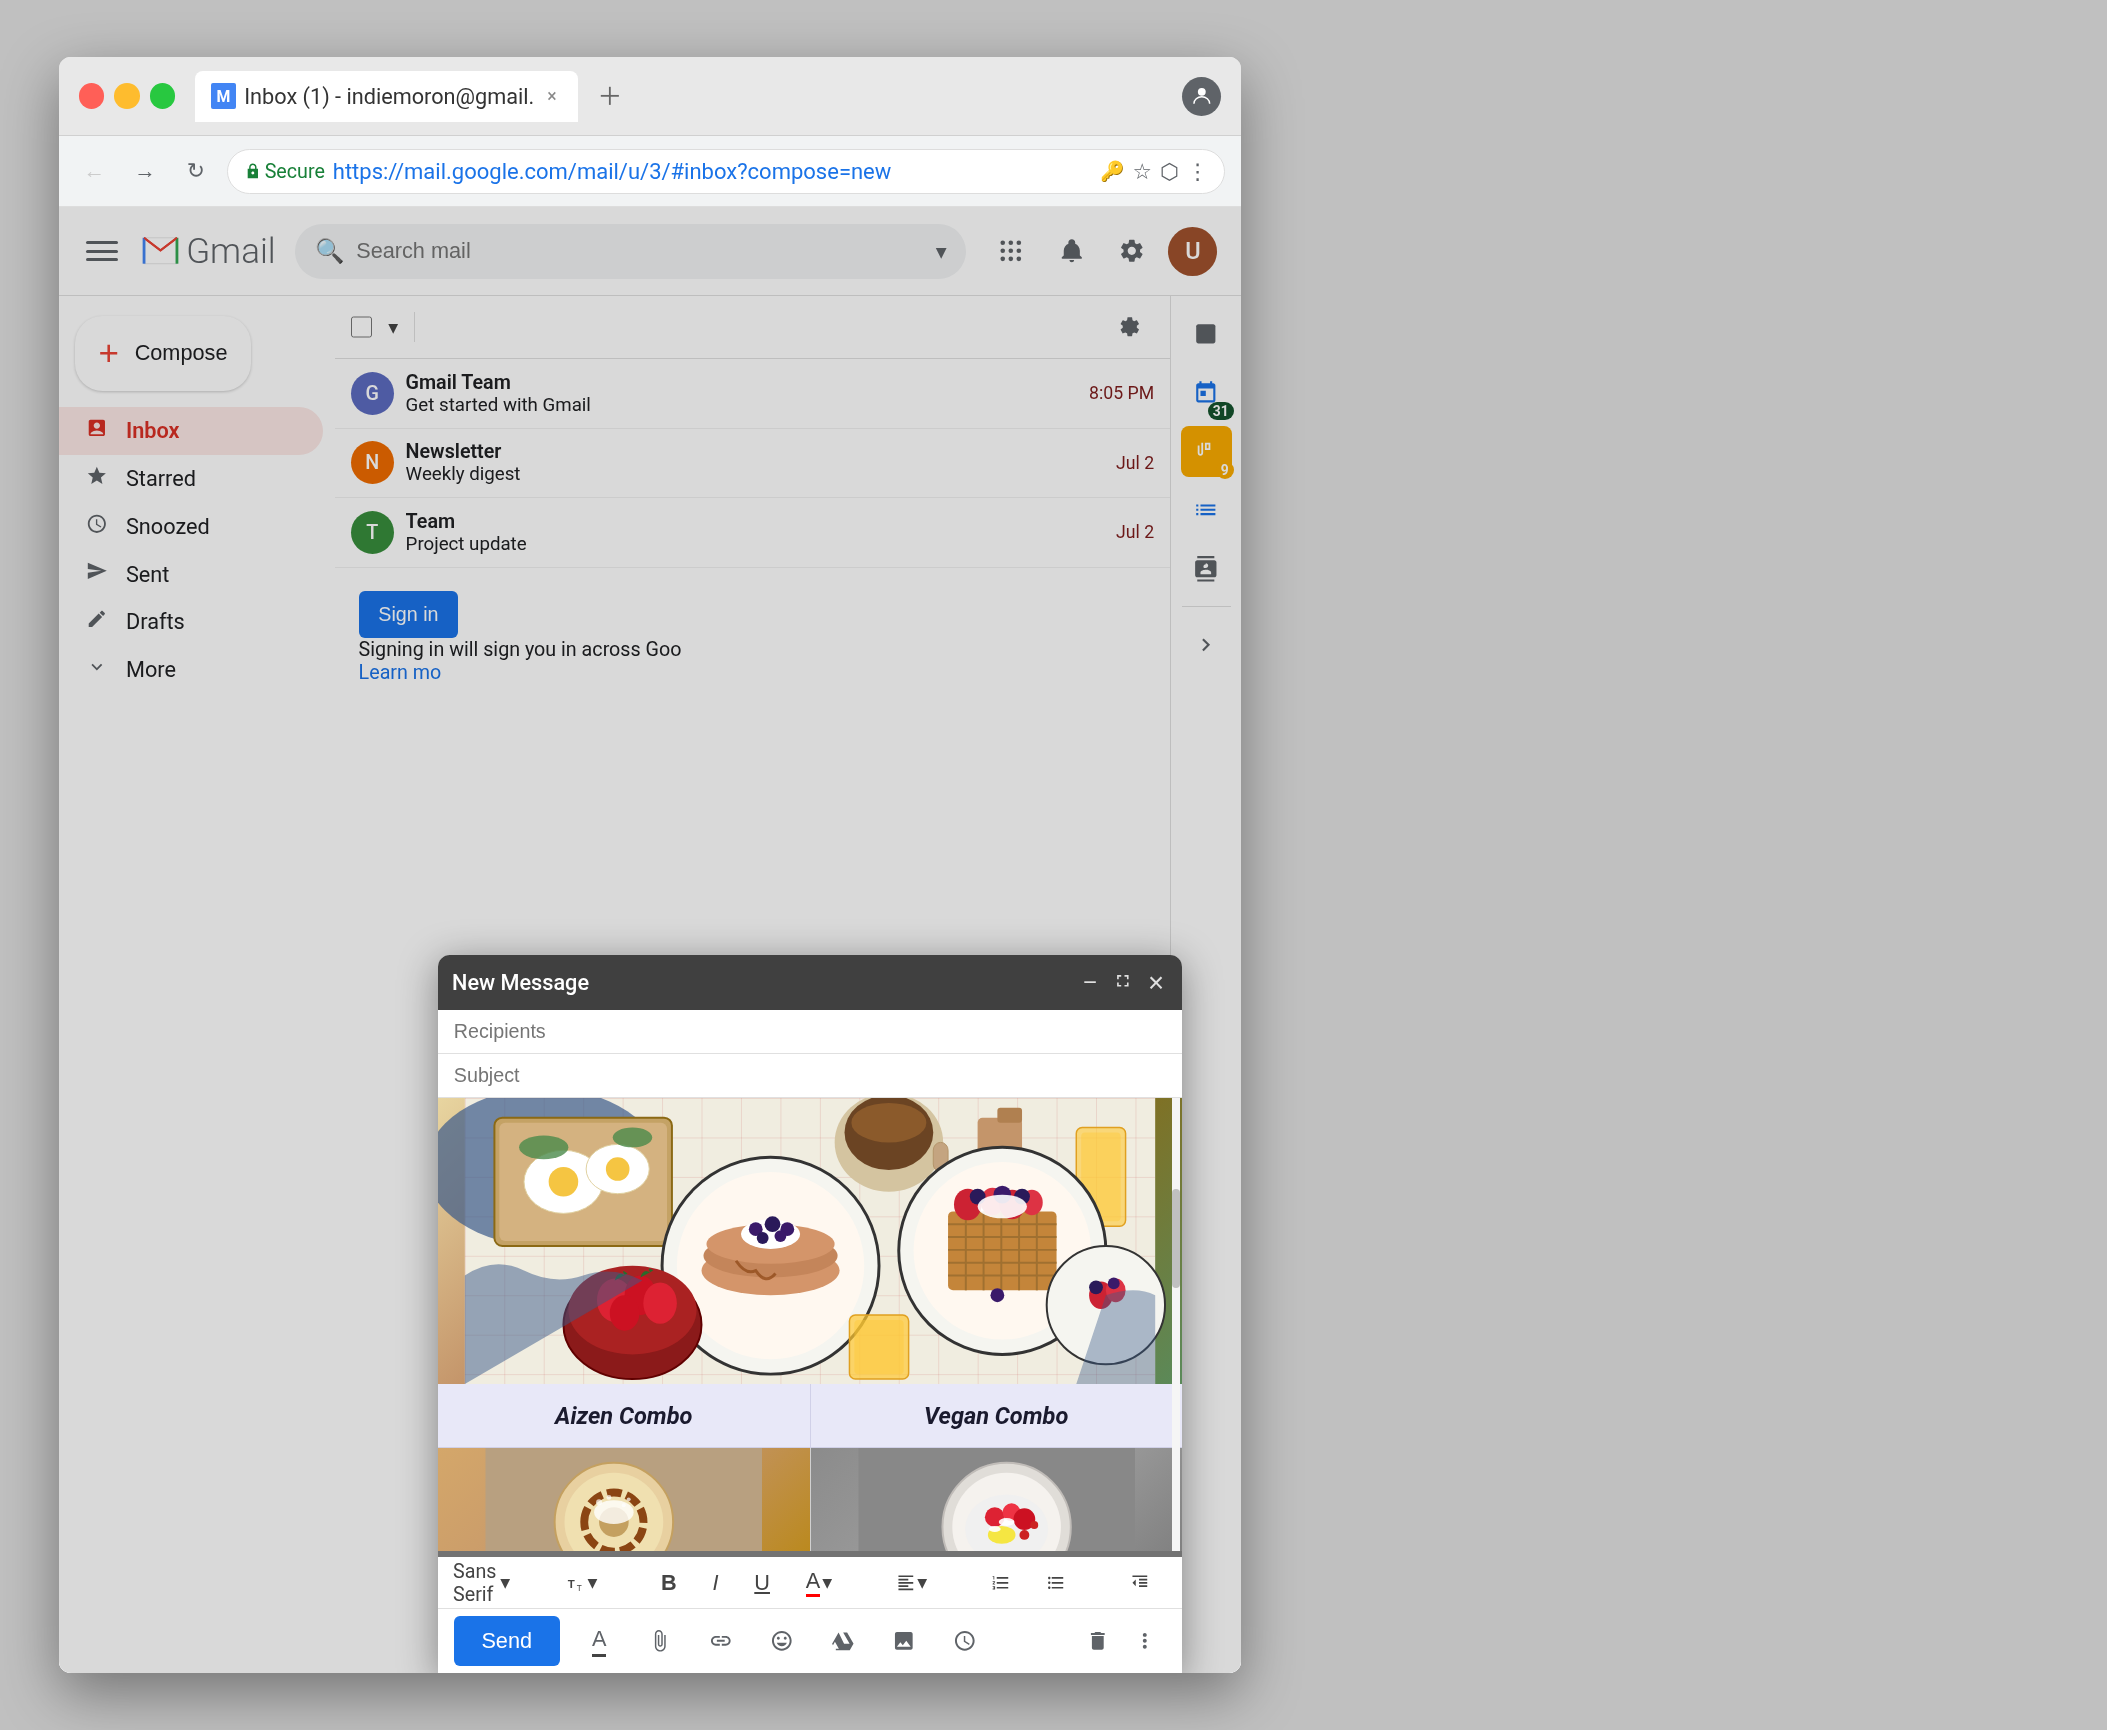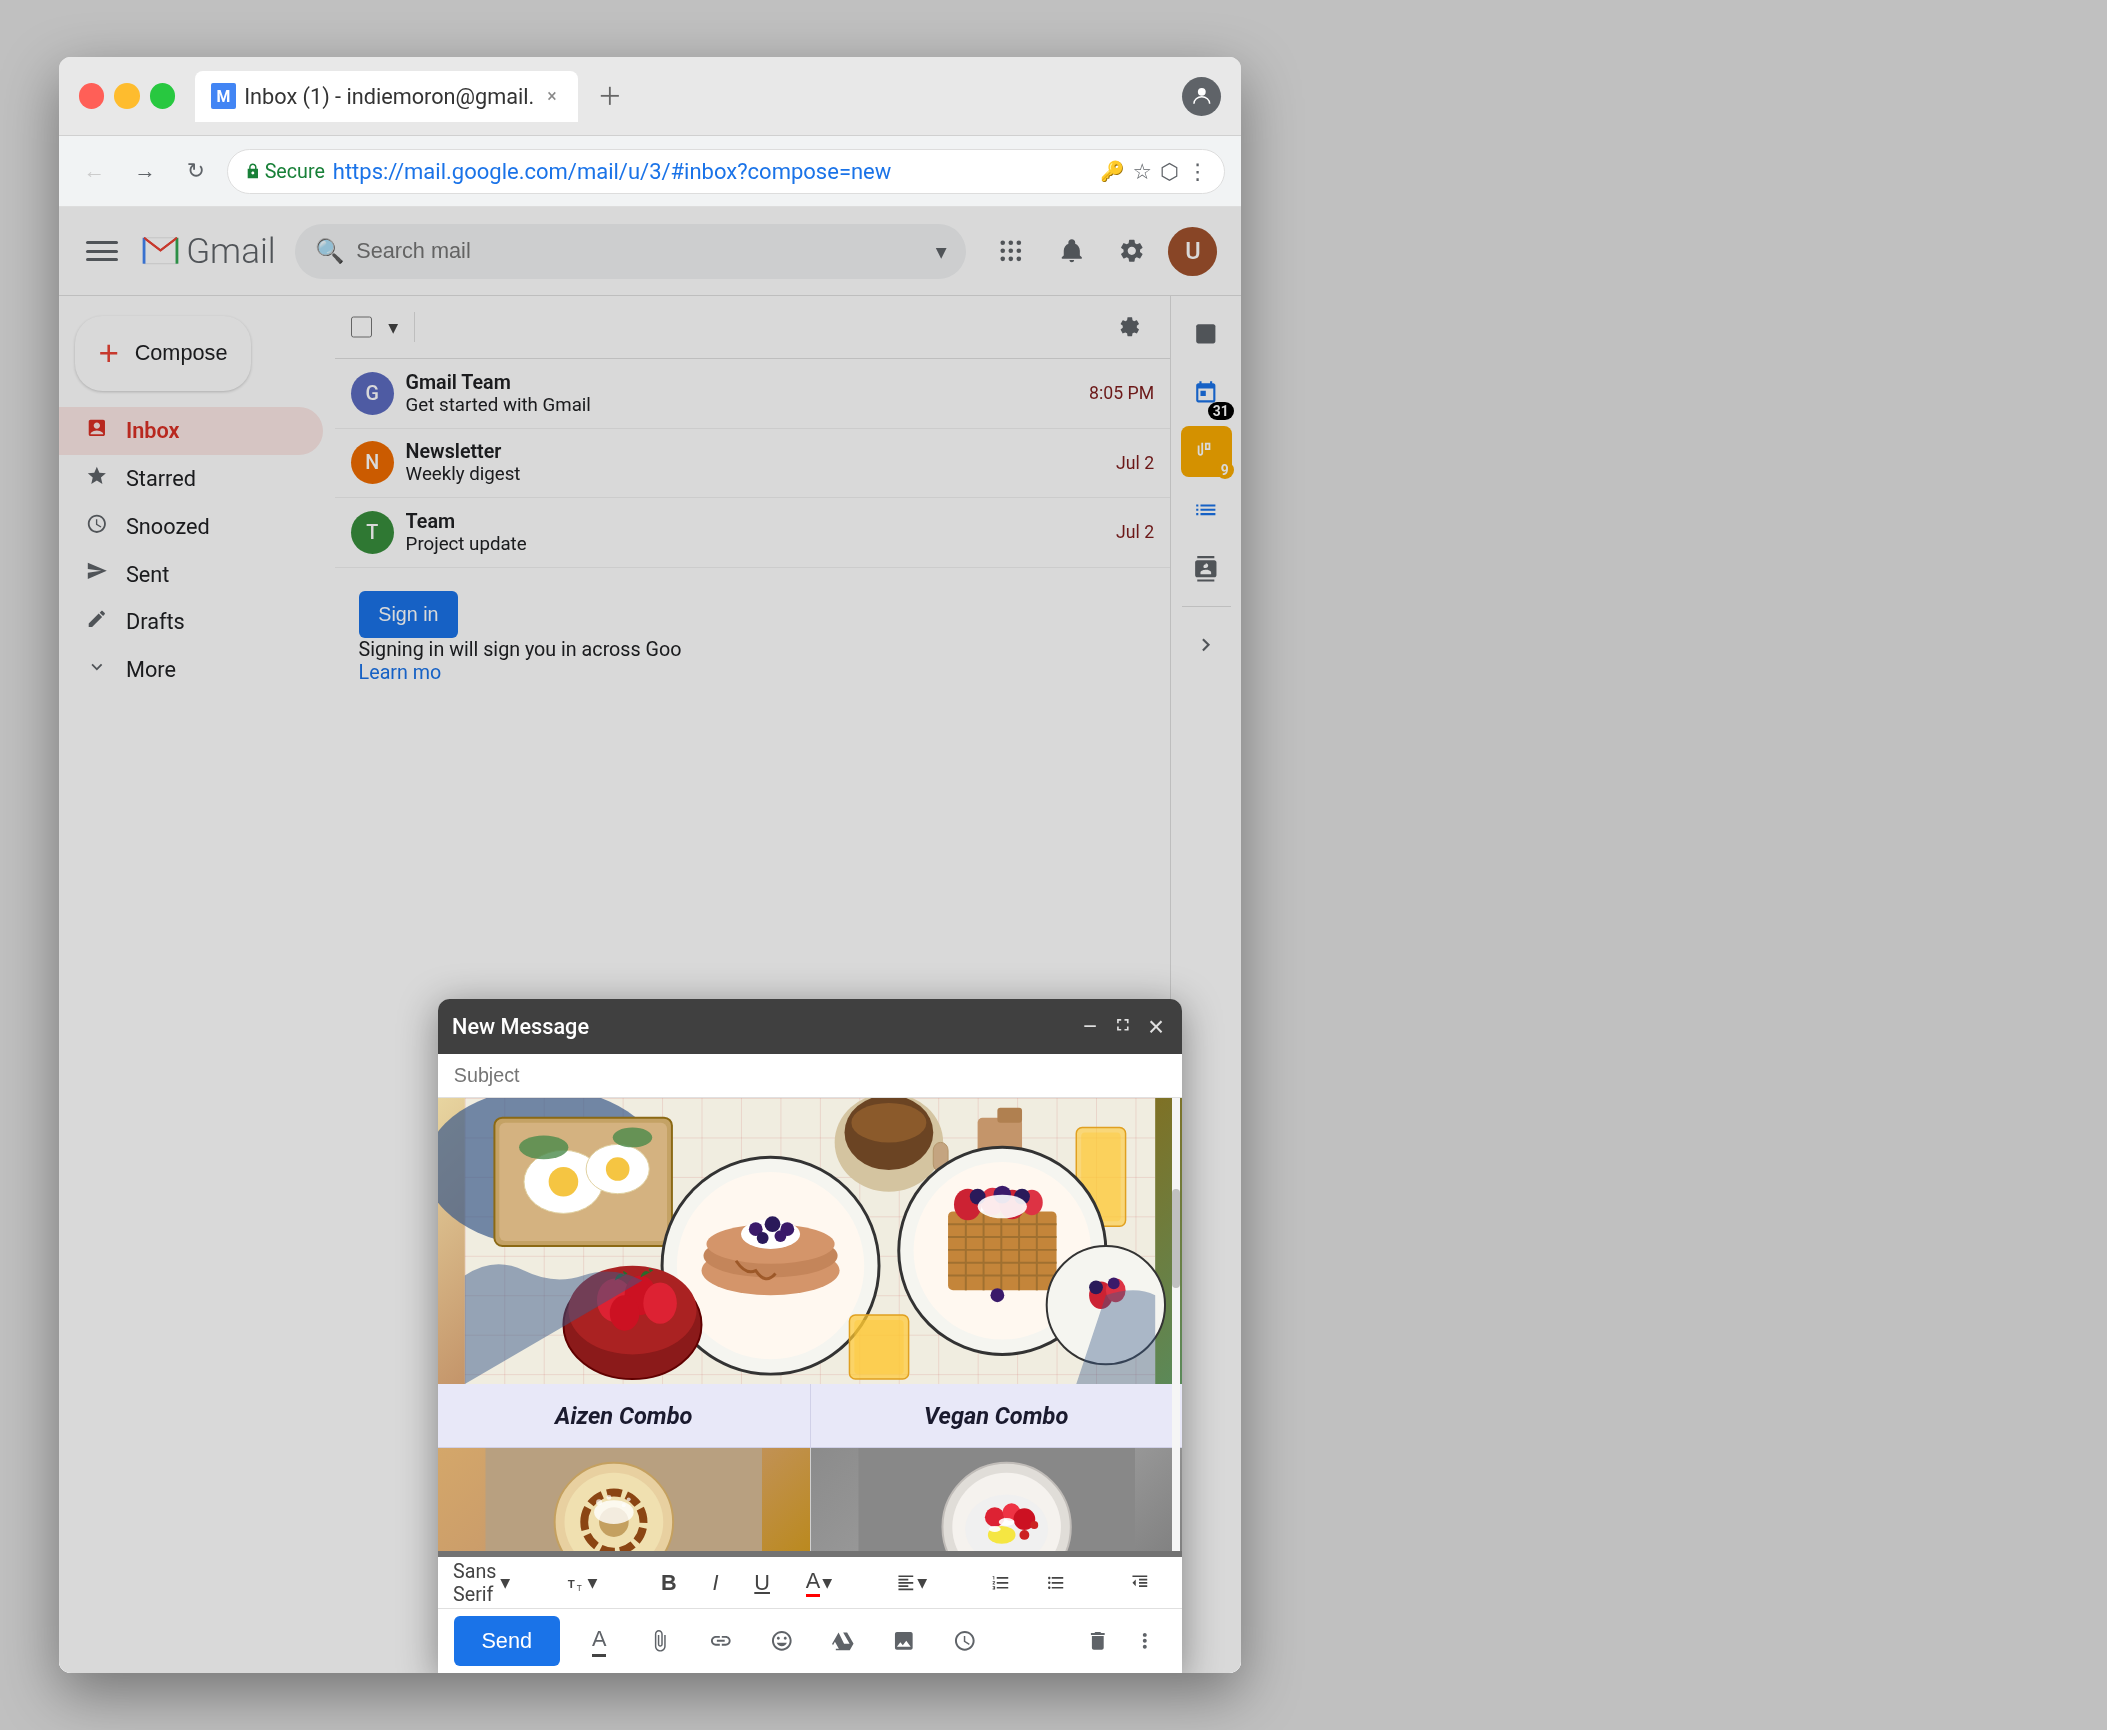--- a/index.html
+++ b/index.html
@@ -961,21 +961,21 @@
           <svg width="25.6" height="25.6" viewBox="0 0 24 24" fill="#5f6368">
               <path d="M19 3H5c-1.1 0-2 .9-2 2v14c0 1.1.9 2 2 2h14c1.1 0 2-.9 2-2V5c0-1.1-.9-2-2-2z"></path>
             </svg>
         </div>
         <div style="position:relative;">
           <div class="right-panel-icon" style="color:#1a73e8;">
             <svg width="25.6" height="25.6" viewBox="0 0 24 24" fill="#1a73e8">
                 <path d="M19 4h-1V2h-2v2H8V2H6v2H5c-1.1 0-2 .9-2 2v14c0 1.1.9 2 2 2h14c1.1 0 2-.9 2-2V6c0-1.1-.9-2-2-2zm0 16H5V9h14v11zM7 11h5v5H7z"></path>
               </svg>
           </div>
-          <div style="position:absolute;bottom:-2px;right:-2px;background:#000000;color:white;border-radius:9.9px;font-size:13.8px;padding:1px 4.9px;font-weight:700;">31</div>
+          <div style="position:absolute;bottom:-2px;right:-2px;background:#14532d;color:white;border-radius:9.9px;font-size:13.8px;padding:1px 4.9px;font-weight:700;">31</div>
         </div>
         <div style="position:relative;">
           <div class="right-panel-icon panel-yellow-square" style="border-radius:7.9px;background:#f9ab00;">
             <svg width="21.7" height="21.7" viewBox="0 0 24 24" fill="white">
                 <path d="M9 3v11.5c0 1.66-1.34 3-3 3s-3-1.34-3-3V6h2v8.5c0 .55.45 1 1 1s1-.45 1-1V3h2zm8 0H11v8h6V3zm-2 6h-2V5h2v4z"></path>
               </svg>
           </div>
           <div style="position:absolute;bottom:-2px;right:-2px;background:#f9ab00;color:white;border-radius:9.9px;font-size:13.8px;padding:1px 4.9px;font-weight:700;">9</div>
         </div>
         <div class="right-panel-icon" style="color:#1a73e8;">
@@ -1012,20 +1012,23 @@
             <svg width="19.7" height="19.7" viewBox="0 0 24 24" fill="#e0e0e0">
                 <path d="M7 14H5v5h5v-2H7v-3zm-2-4h2V7h3V5H5v5zm12 7h-3v2h5v-5h-2v3zM14 5v2h3v3h2V5h-5z"></path>
               </svg>
           </button>
           <button class="compose-header-btn">
             <span style="font-size:27.6px;">×</span>
           </button>
         </div>
       </div>
 
+      <div class="compose-field">
+        <input class="compose-field-input" type="text" placeholder="Recipients" style="">
+      </div>
 
       <div class="compose-field">
         <input class="compose-field-input" type="text" placeholder="Subject" style="">
       </div>
 
       <div class="compose-body" style="position:relative;">
 
         <div class="food-email-content">
           <div class="food-header-img">
 

